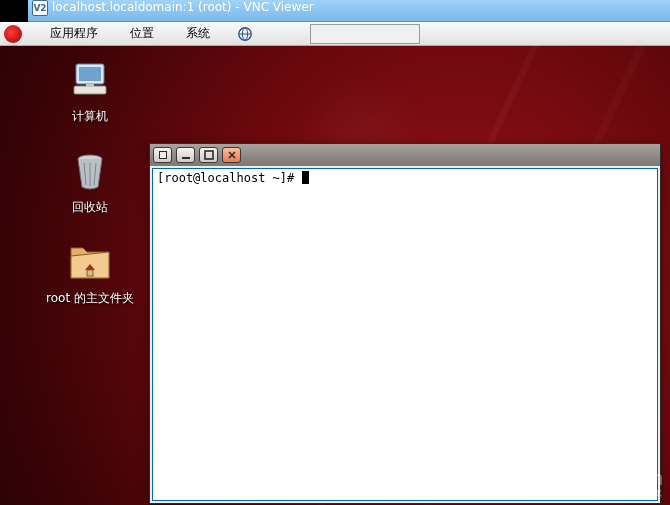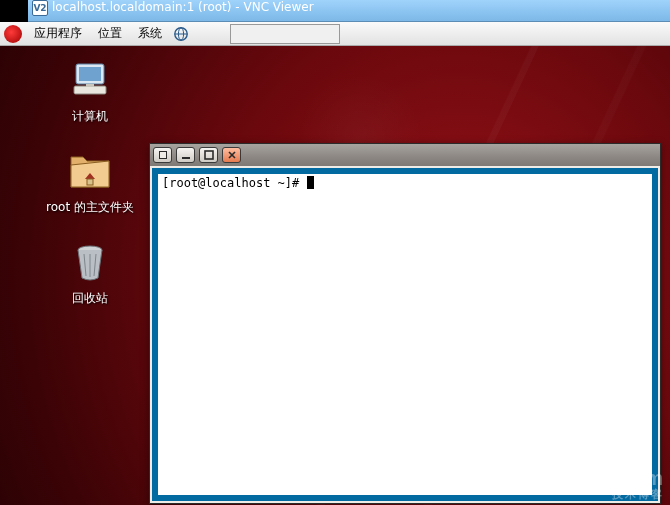--- a/index.html
+++ b/index.html
@@ -31,21 +31,21 @@
     font-size: 9px; font-weight: bold;
     display: flex; align-items: center; justify-content: center;
     border-radius: 2px;
   }
   
   .gnome-panel {
     height: 24px;
     background: linear-gradient(#fafafa, #e2e2e2);
     border-bottom: 1px solid #aaa;
     display: flex; align-items: center;
-    padding: 0 4px; gap: 0;
+    padding: 0 4px; gap: 16px;
     font-size: 12px;
     color: #000;
   }
   .rh-logo {
     width: 18px; height: 18px;
     border-radius: 50%;
     background: radial-gradient(circle at 40% 40%, #ff3b3b, #a00000);
     margin-right: 4px;
   }
   .menu-item {
@@ -124,21 +124,21 @@
     background: linear-gradient(#f6f4f2,#cfcac4);
     border-radius: 3px;
     display:flex; align-items:center; justify-content:center;
     font-size: 10px; line-height: 1;
   }
   .wbtn.close { background: linear-gradient(#fdbda0,#e77b4f); }
   .term-body {
     flex: 1;
     background: #fff;
     margin: 2px;
-    border: 6px solid #0369a1;
+    border: 1px solid #0369a1;
     font-family: "DejaVu Sans Mono","Courier New",monospace;
     font-size: 12px;
     padding: 2px 4px;
     color: #000;
     position: relative;
   }
   .cursor {
     display:inline-block; width:7px; height:13px;
     background:#000; vertical-align: -2px;
   }
@@ -185,43 +185,43 @@
           <rect x="11" y="9" width="22" height="14" fill="#6fa2cf"></rect>
           <rect x="6" y="28" width="32" height="8" rx="1.5" fill="#e9e6e0" stroke="#8a857c"></rect>
           <rect x="18" y="26" width="8" height="3" fill="#c9c5bd"></rect>
         </svg>
       </div>
       <div>计算机</div>
     </div>
 
     <div class="d-icon">
       <div class="pic">
-        <svg width="46" height="44" viewBox="0 0 46 44">
-          <path d="M4 16 L4 38 L42 38 L42 12 L20 12 L16 8 L4 8 Z" fill="#e2b06a" stroke="#8a5d20"></path>
-          <path d="M4 16 L42 12 L42 38 L4 38 Z" fill="#f1cb8f" stroke="#8a5d20"></path>
-          <path d="M18 30 L23 24 L28 30 Z" fill="#a03020"></path>
-          <rect x="20" y="30" width="6" height="6" fill="#d8c08a" stroke="#8a5d20"></rect>
-        </svg>
-      </div>
-      <div>root 的主文件夹</div>
-    </div>
-
-    <div class="d-icon">
-      <div class="pic">
         <svg width="40" height="44" viewBox="0 0 40 44">
           <ellipse cx="20" cy="10" rx="12" ry="4" fill="#cfd3d6" stroke="#6b7176"></ellipse>
           <path d="M8 10 L12 38 Q20 42 28 38 L32 10" fill="#b9bfc4" stroke="#6b7176"></path>
           <line x1="14" y1="14" x2="16" y2="36" stroke="#7e858b"></line>
           <line x1="20" y1="14" x2="20" y2="37" stroke="#7e858b"></line>
           <line x1="26" y1="14" x2="24" y2="36" stroke="#7e858b"></line>
         </svg>
       </div>
       <div>回收站</div>
     </div>
 
+    <div class="d-icon">
+      <div class="pic">
+        <svg width="46" height="44" viewBox="0 0 46 44">
+          <path d="M4 16 L4 38 L42 38 L42 12 L20 12 L16 8 L4 8 Z" fill="#e2b06a" stroke="#8a5d20"></path>
+          <path d="M4 16 L42 12 L42 38 L4 38 Z" fill="#f1cb8f" stroke="#8a5d20"></path>
+          <path d="M18 30 L23 24 L28 30 Z" fill="#a03020"></path>
+          <rect x="20" y="30" width="6" height="6" fill="#d8c08a" stroke="#8a5d20"></rect>
+        </svg>
+      </div>
+      <div>root 的主文件夹</div>
+    </div>
+
 
   </div>
 
   <div class="term-window">
     <div class="term-titlebar">
       <div class="wbtn">
         <svg width="10" height="10" viewBox="0 0 10 10">
             <rect x="1" y="1" width="8" height="8" fill="#2b2b2b"></rect>
             <rect x="2" y="2" width="6" height="6" fill="#efebe7"></rect>
           </svg>

